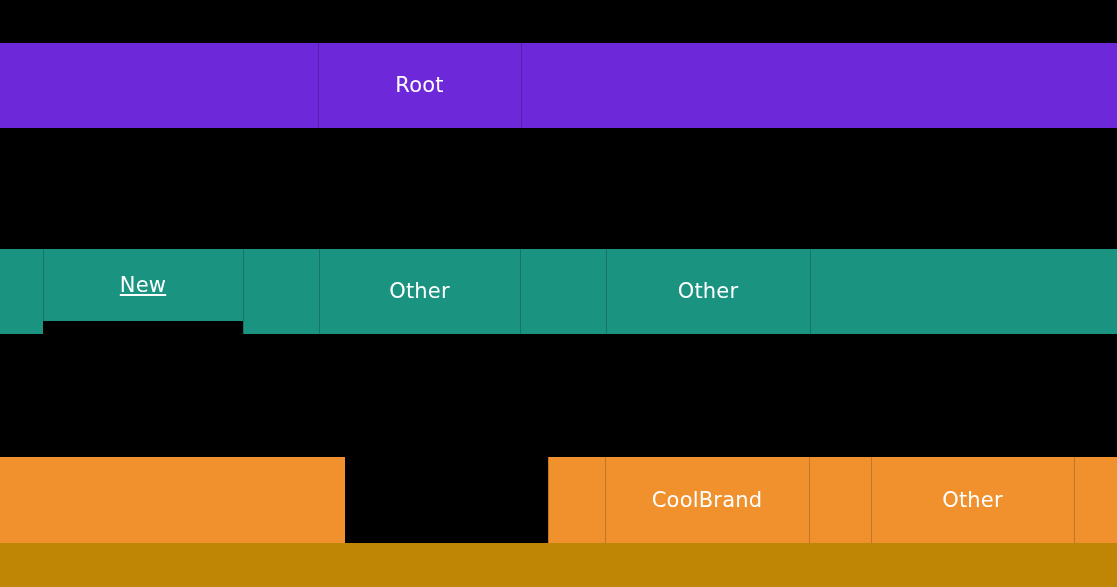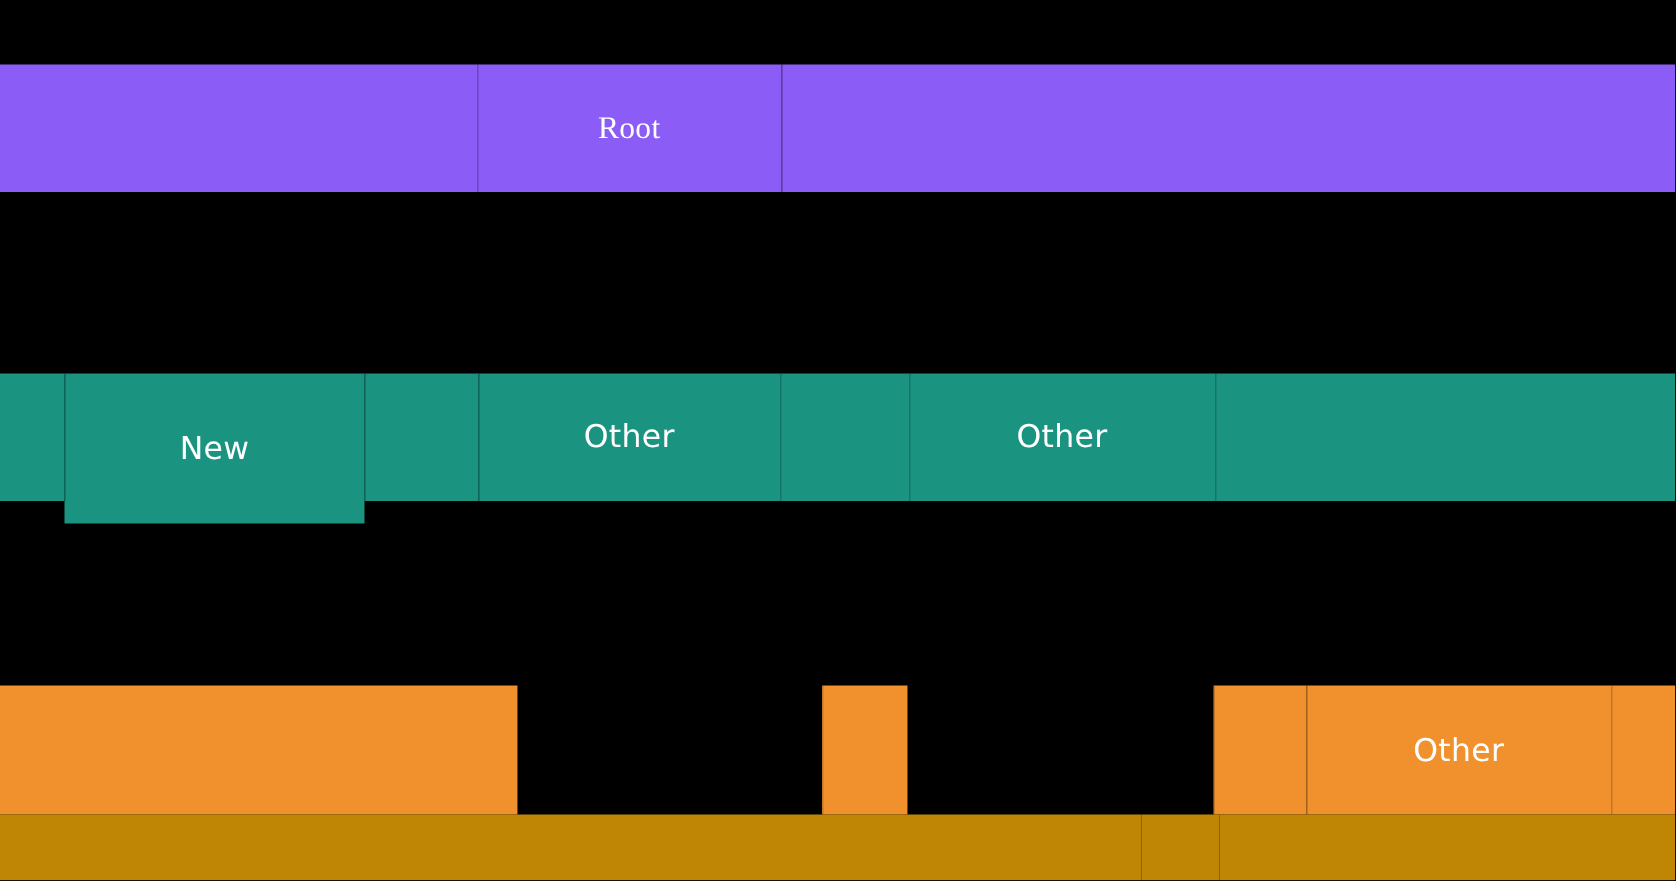--- a/index.html
+++ b/index.html
@@ -33,21 +33,21 @@
     color: #ffffff;
     font-size: 21px;
     line-height: 1;
     letter-spacing: 0.2px;
     white-space: nowrap;
   }
   .node .node-label {
     pointer-events: none;
     text-align: center;
   }
-  .node.blue   { background: #8b5cf6; font-family: Liberation Serif, serif; }
+  .node.blue   { background: #6d28d9; }
   .node.green  { background: #1a9480; }
   .node.orange { background: #f0912d; }
   .node.gold   { background: #bf8504; }
 
   
   .seam {
     position: absolute;
     pointer-events: none;
   }
   .seam.v-blue   { width: 1px; background: rgba(0,0,0,0.22); }
@@ -70,21 +70,21 @@
       <div class="node blue" style="left: 521px; width: 596px; top: 0px; height: 85px;">
         <span class="node-label"></span>
       </div>
       <div class="seam v-blue" style="left: 521px; top: 0px; height: 85px;"></div>
     </div>
 
   <div class="level" id="level-1" style="top: 249px; height: 85px;">
       <div class="node green" style="left: 0px; width: 43px; top: 0px; height: 85px;">
         <span class="node-label"></span>
       </div>
-      <div class="node green" style="left: 43px; width: 200px; top: 0px; height: 100px;">
+      <div class="node green" style="left: 43px; width: 200px; top: 0px; height: 72px; text-decoration: underline;">
         <span class="node-label">New</span>
       </div>
       <div class="seam v-green" style="left: 43px; top: 0px; height: 85px;"></div>
       <div class="node green" style="left: 243px; width: 76px; top: 0px; height: 85px;">
         <span class="node-label"></span>
       </div>
       <div class="seam v-green" style="left: 243px; top: 0px; height: 85px;"></div>
       <div class="node green" style="left: 319px; width: 201px; top: 0px; height: 85px;">
         <span class="node-label">Other</span>
       </div>
@@ -105,20 +105,23 @@
 
   <div class="level" id="level-2" style="top: 457px; height: 86px;">
       <div class="node orange" style="left: 0px; width: 345px; top: 0px; height: 86px;">
         <span class="node-label"></span>
       </div>
       <div class="seam v-orange" style="left: 345px; top: 0px; height: 86px;"></div>
       <div class="node orange" style="left: 548px; width: 57px; top: 0px; height: 86px;">
         <span class="node-label"></span>
       </div>
       <div class="seam v-orange" style="left: 548px; top: 0px; height: 86px;"></div>
+      <div class="node orange" style="left: 605px; width: 204px; top: 0px; height: 86px;">
+        <span class="node-label">CoolBrand</span>
+      </div>
       <div class="seam v-orange" style="left: 605px; top: 0px; height: 86px;"></div>
       <div class="node orange" style="left: 809px; width: 62px; top: 0px; height: 86px;">
         <span class="node-label"></span>
       </div>
       <div class="seam v-orange" style="left: 809px; top: 0px; height: 86px;"></div>
       <div class="node orange" style="left: 871px; width: 203px; top: 0px; height: 86px;">
         <span class="node-label">Other</span>
       </div>
       <div class="seam v-orange" style="left: 871px; top: 0px; height: 86px;"></div>
       <div class="node orange" style="left: 1074px; width: 43px; top: 0px; height: 86px;">

